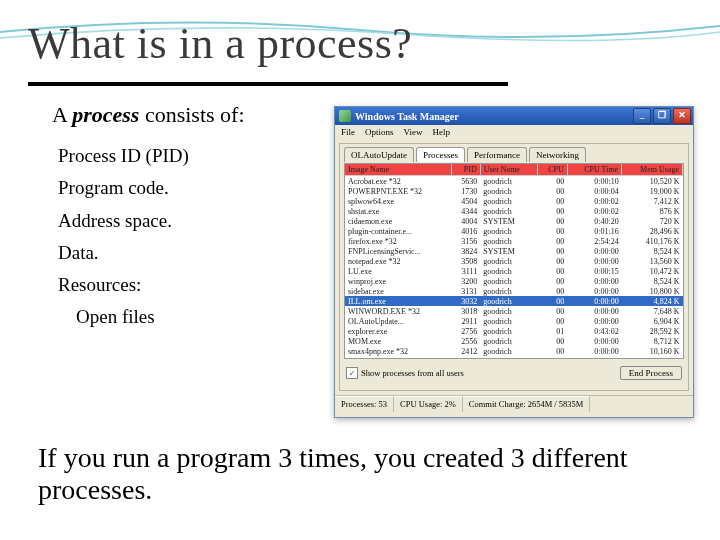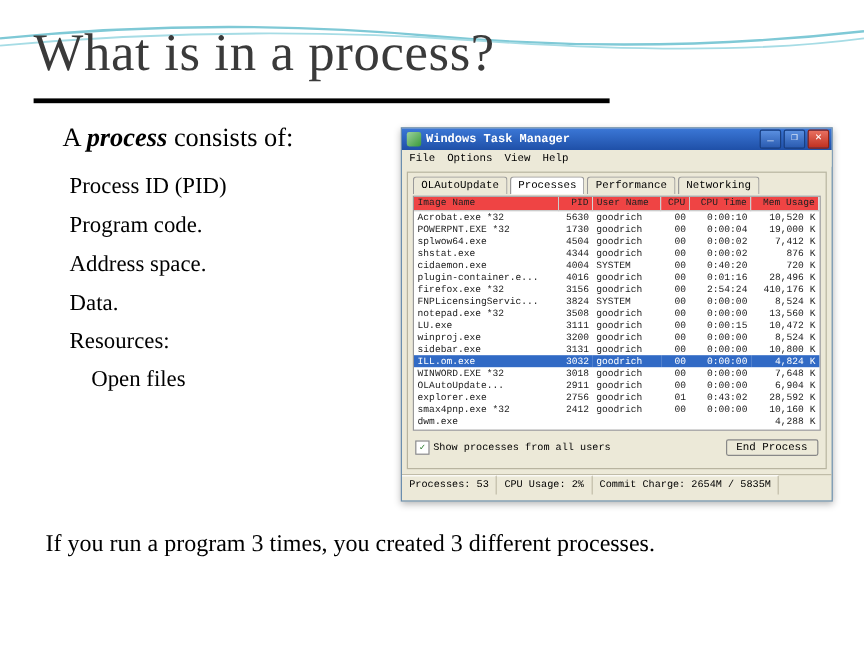--- a/index.html
+++ b/index.html
@@ -57,34 +57,34 @@
     left: 58px;
     font-size: 19px;
     color: #000;
     line-height: 1.7;
   }
   .sub { padding-left: 18px; }
   .footer {
     position: absolute;
     top: 442px;
     left: 38px;
-    font-size: 20px;
+    font-size: 28px;
     color: #000;
   }
 
   
   .tm {
     position: absolute;
     top: 106px;
     left: 334px;
     width: 358px;
     height: 310px;
     background: #ece9d8;
     border: 1px solid #6b8eae;
-    font-family: Liberation Mono, monospace;
+    font-family: Liberation Serif, serif;
     font-size: 9px;
     color: #000;
     box-shadow: 0 2px 6px rgba(0,0,0,0.3);
   }
   .tm-titlebar {
     display: flex;
     align-items: center;
     height: 18px;
     background: linear-gradient(to bottom, #3b77d6, #1f50a8);
     color: #fff;
@@ -384,20 +384,28 @@
               </tr>
               <tr>
                 <td>explorer.exe</td>
                 <td class="num">2756</td>
                 <td>goodrich</td>
                 <td class="num">01</td>
                 <td class="num">0:43:02</td>
                 <td class="num">28,592 K</td>
               </tr>
               <tr>
+                <td>MOM.exe</td>
+                <td class="num">2556</td>
+                <td>goodrich</td>
+                <td class="num">00</td>
+                <td class="num">0:00:00</td>
+                <td class="num">8,712 K</td>
+              </tr>
+              <tr>
                 <td>smax4pnp.exe *32</td>
                 <td class="num">2412</td>
                 <td>goodrich</td>
                 <td class="num">00</td>
                 <td class="num">0:00:00</td>
                 <td class="num">10,160 K</td>
               </tr>
               <tr>
                 <td>dwm.exe</td>
                 <td class="num"></td>

